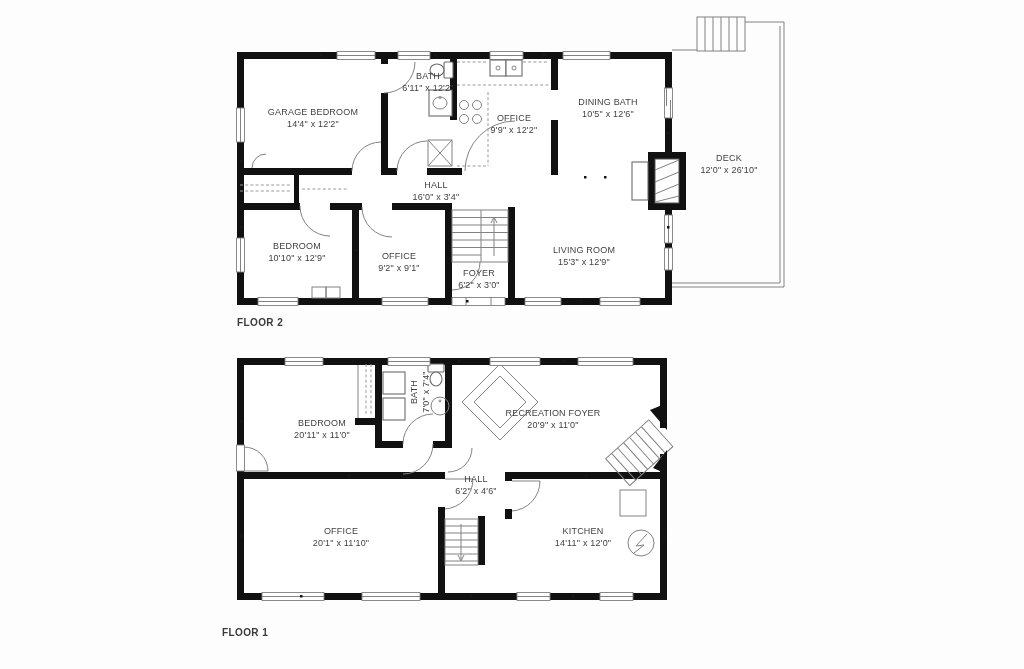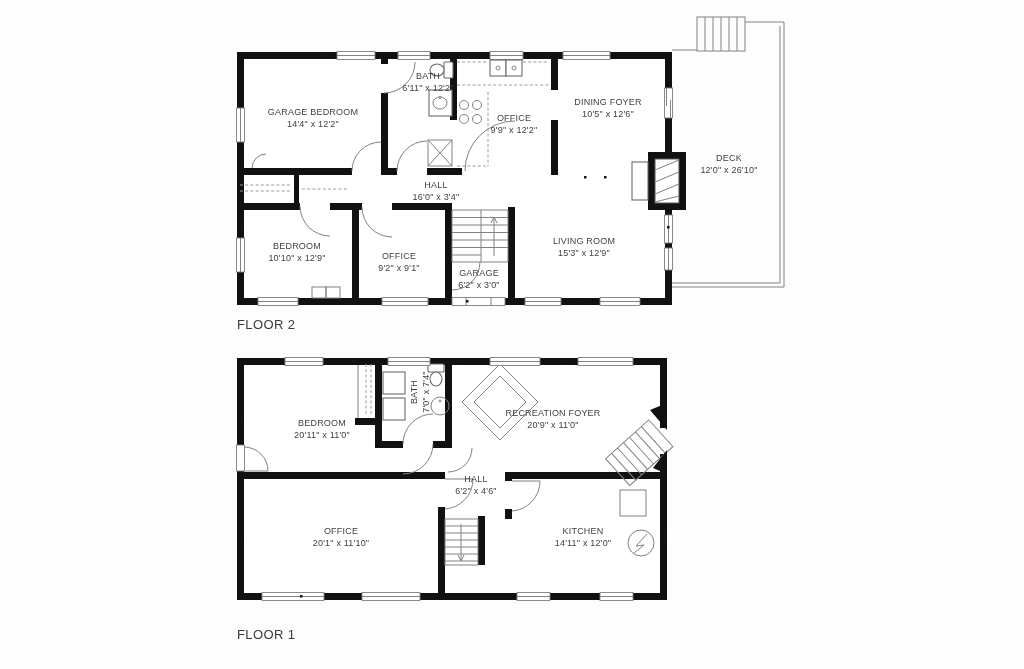--- a/index.html
+++ b/index.html
@@ -10,21 +10,21 @@
   svg .ln{fill:none;stroke:#828282;stroke-width:1;}
   svg .lnd{fill:none;stroke:#9a9a9a;stroke-width:1;stroke-dasharray:3 2.2;}
   svg .fx{fill:#fff;stroke:#6b6b6b;stroke-width:1.1;}
   svg .win{fill:#fff;stroke:#7e7e7e;stroke-width:0.9;}
   svg .tick{fill:#161616;}
   svg .flr{fill:#ffffff;}
   .room-label{position:absolute;transform:translateX(-50%);text-align:center;color:#3f3f3f;
               font-size:9px;line-height:12px;letter-spacing:.2px;white-space:nowrap;}
   .room-label .rname{font-weight:400;}
   .room-label.vertical{transform:translate(-50%,-50%) rotate(-90deg);}
-  .floor-label{position:absolute;color:#3a3a3a;font-size:13px;letter-spacing:.4px;}
+  .floor-label{position:absolute;color:#3a3a3a;font-size:10px;letter-spacing:.4px;font-weight:bold;}
 </style>
 </head>
 <body>
 
 <div class="canvas">
 
 <svg class="plan-svg" width="1024" height="669" viewBox="0 0 1024 669">
 
   <g>
 
@@ -298,44 +298,44 @@
   </div>
   <div class="room-label" style="left:428px;top:70px">
     <div class="rname">BATH</div>
     <div class="rdims">6'11" x 12'2"</div>
   </div>
   <div class="room-label" style="left:514px;top:112px">
     <div class="rname">OFFICE</div>
     <div class="rdims">9'9" x 12'2"</div>
   </div>
   <div class="room-label" style="left:608px;top:96px">
-    <div class="rname">DINING FOYER</div>
+    <div class="rname">DINING BATH</div>
     <div class="rdims">10'5" x 12'6"</div>
   </div>
   <div class="room-label" style="left:729px;top:152px">
     <div class="rname">DECK</div>
     <div class="rdims">12'0" x 26'10"</div>
   </div>
   <div class="room-label" style="left:436px;top:179px">
     <div class="rname">HALL</div>
     <div class="rdims">16'0" x 3'4"</div>
   </div>
   <div class="room-label" style="left:297px;top:240px">
     <div class="rname">BEDROOM</div>
     <div class="rdims">10'10" x 12'9"</div>
   </div>
   <div class="room-label" style="left:399px;top:250px">
     <div class="rname">OFFICE</div>
     <div class="rdims">9'2" x 9'1"</div>
   </div>
   <div class="room-label" style="left:479px;top:267px">
-    <div class="rname">GARAGE</div>
+    <div class="rname">FOYER</div>
     <div class="rdims">6'2" x 3'0"</div>
   </div>
-  <div class="room-label" style="left:584px;top:235px">
+  <div class="room-label" style="left:584px;top:244px">
     <div class="rname">LIVING ROOM</div>
     <div class="rdims">15'3" x 12'9"</div>
   </div>
   <div class="floor-label" style="left:237px;top:317px">FLOOR 2</div>
 
   <div class="room-label" style="left:322px;top:417px">
     <div class="rname">BEDROOM</div>
     <div class="rdims">20'11" x 11'0"</div>
   </div>
   <div class="room-label vertical" style="left:420px;top:392px">
@@ -351,15 +351,15 @@
     <div class="rdims">6'2" x 4'6"</div>
   </div>
   <div class="room-label" style="left:341px;top:525px">
     <div class="rname">OFFICE</div>
     <div class="rdims">20'1" x 11'10"</div>
   </div>
   <div class="room-label" style="left:583px;top:525px">
     <div class="rname">KITCHEN</div>
     <div class="rdims">14'11" x 12'0"</div>
   </div>
-  <div class="floor-label" style="left:237px;top:627px">FLOOR 1</div>
+  <div class="floor-label" style="left:222px;top:627px">FLOOR 1</div>
 
 </div>
 
 </body></html>

